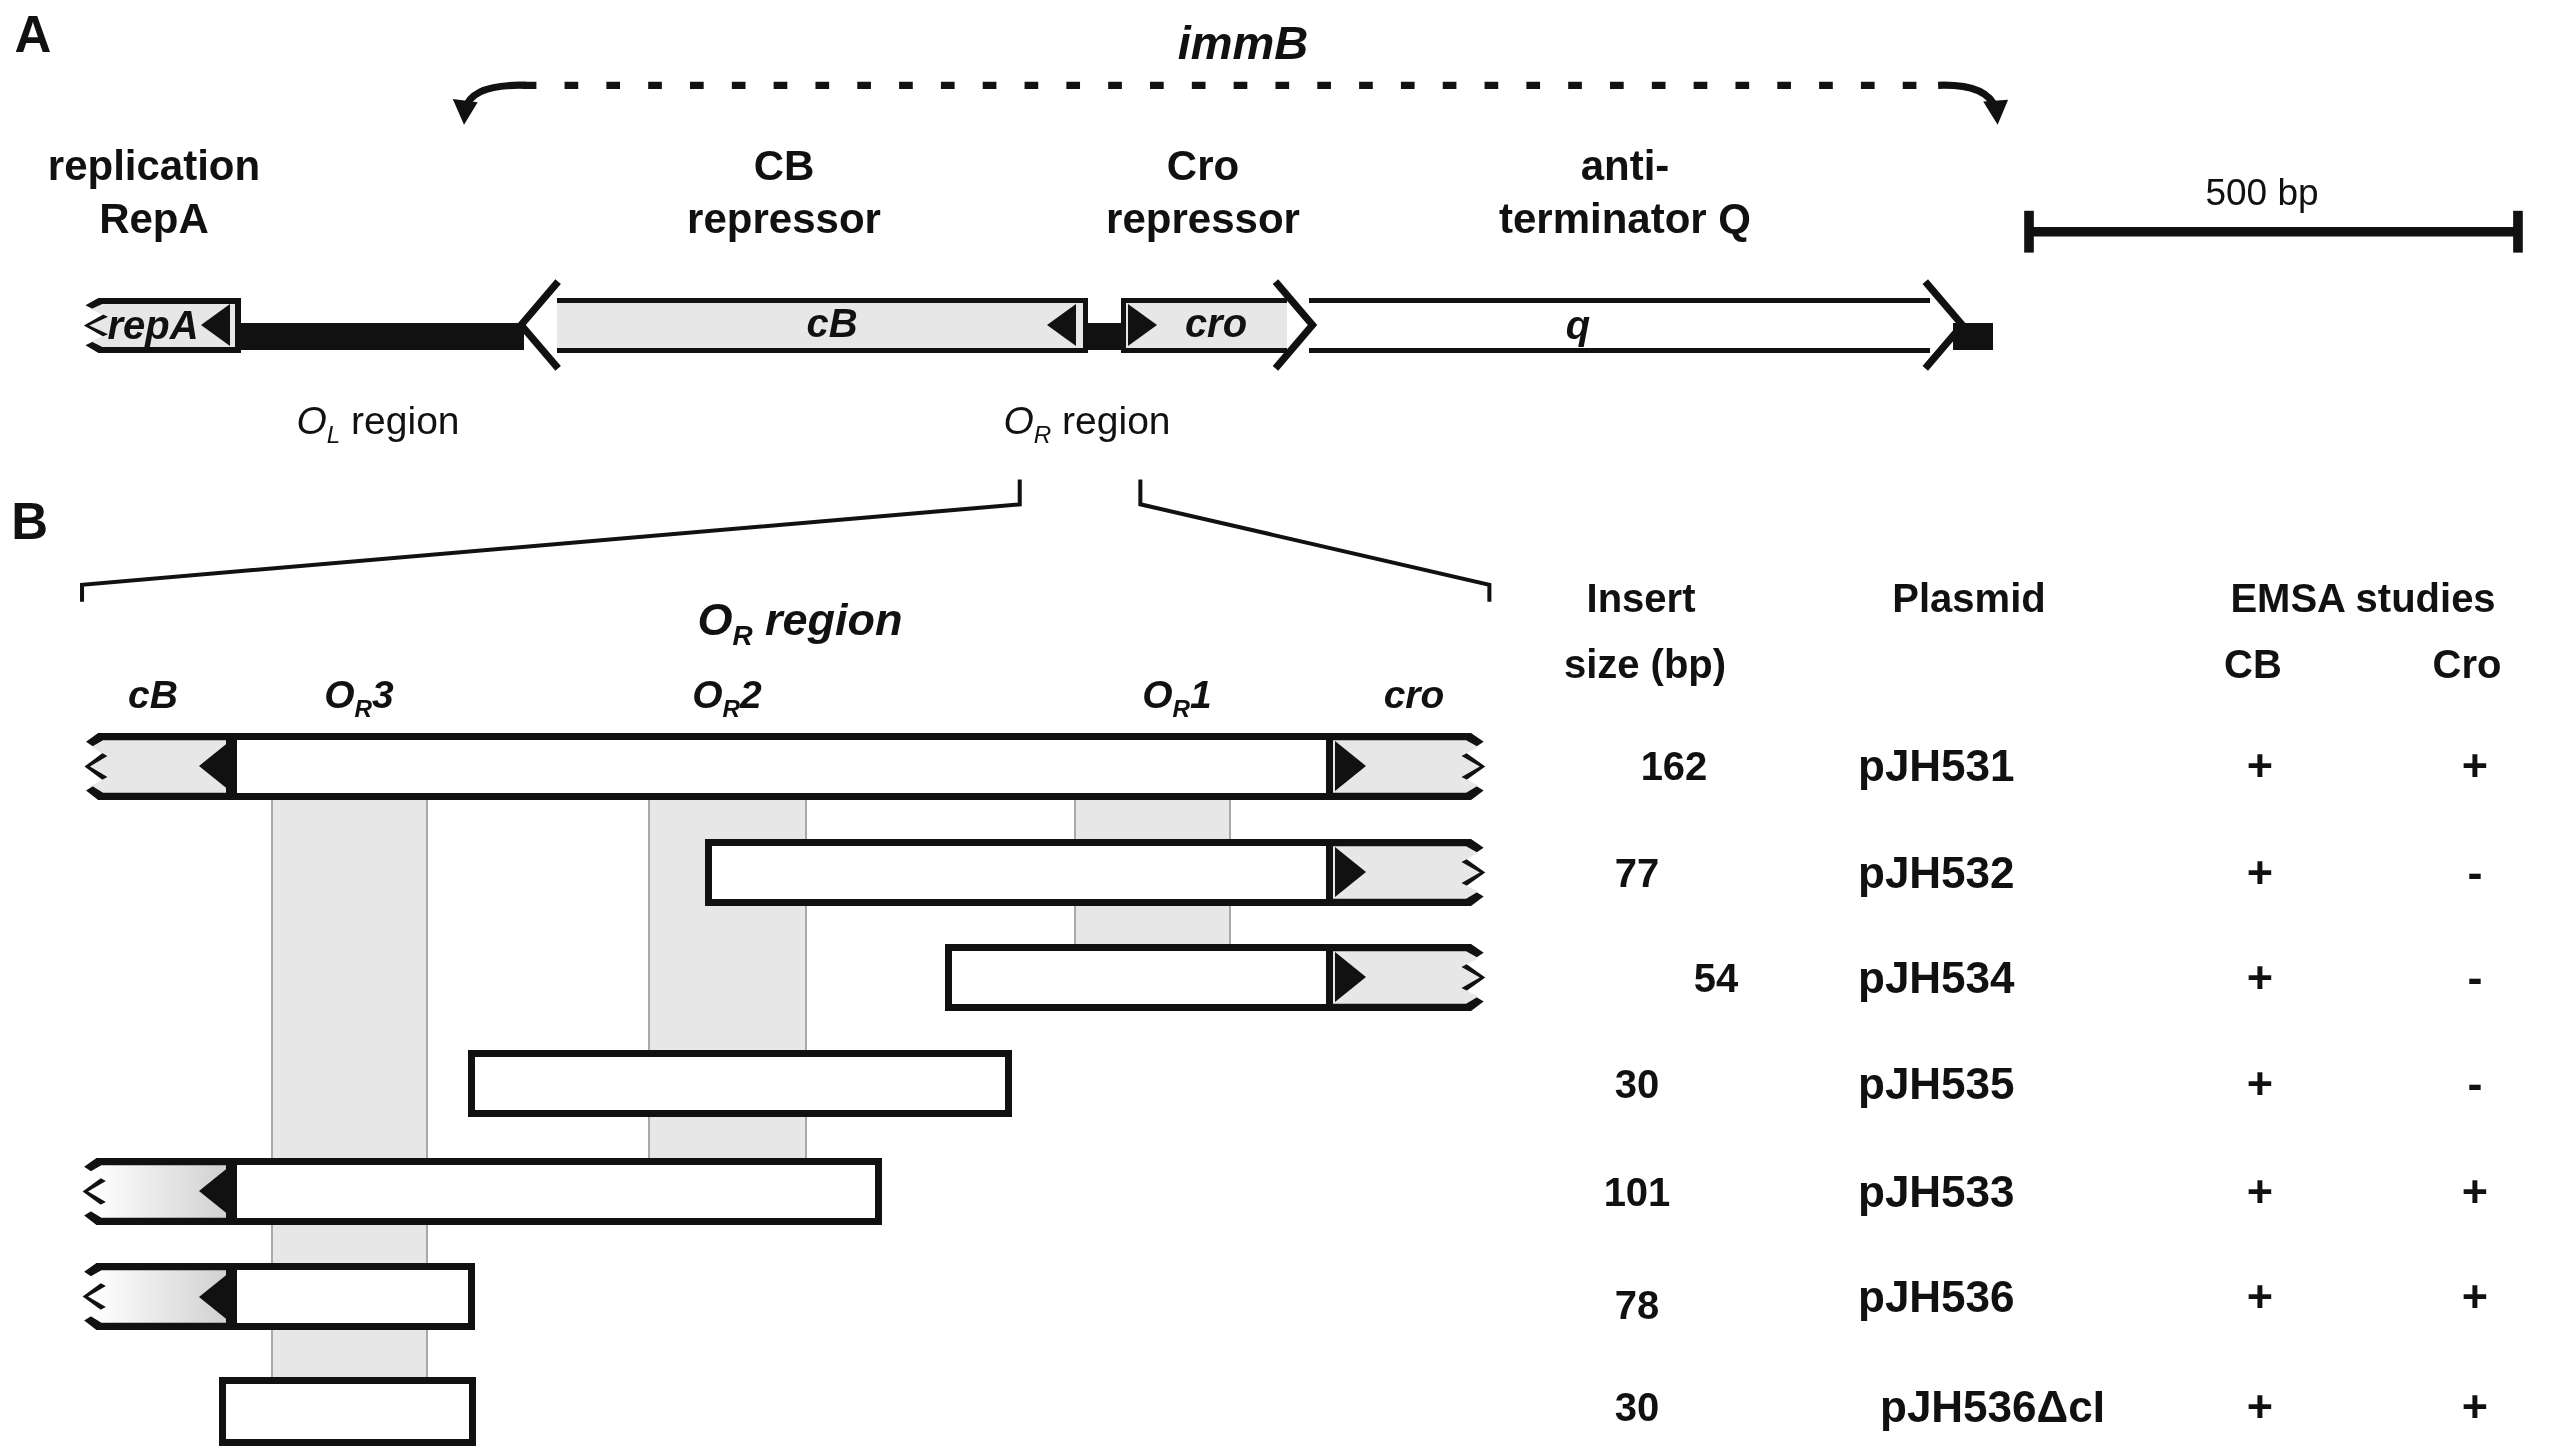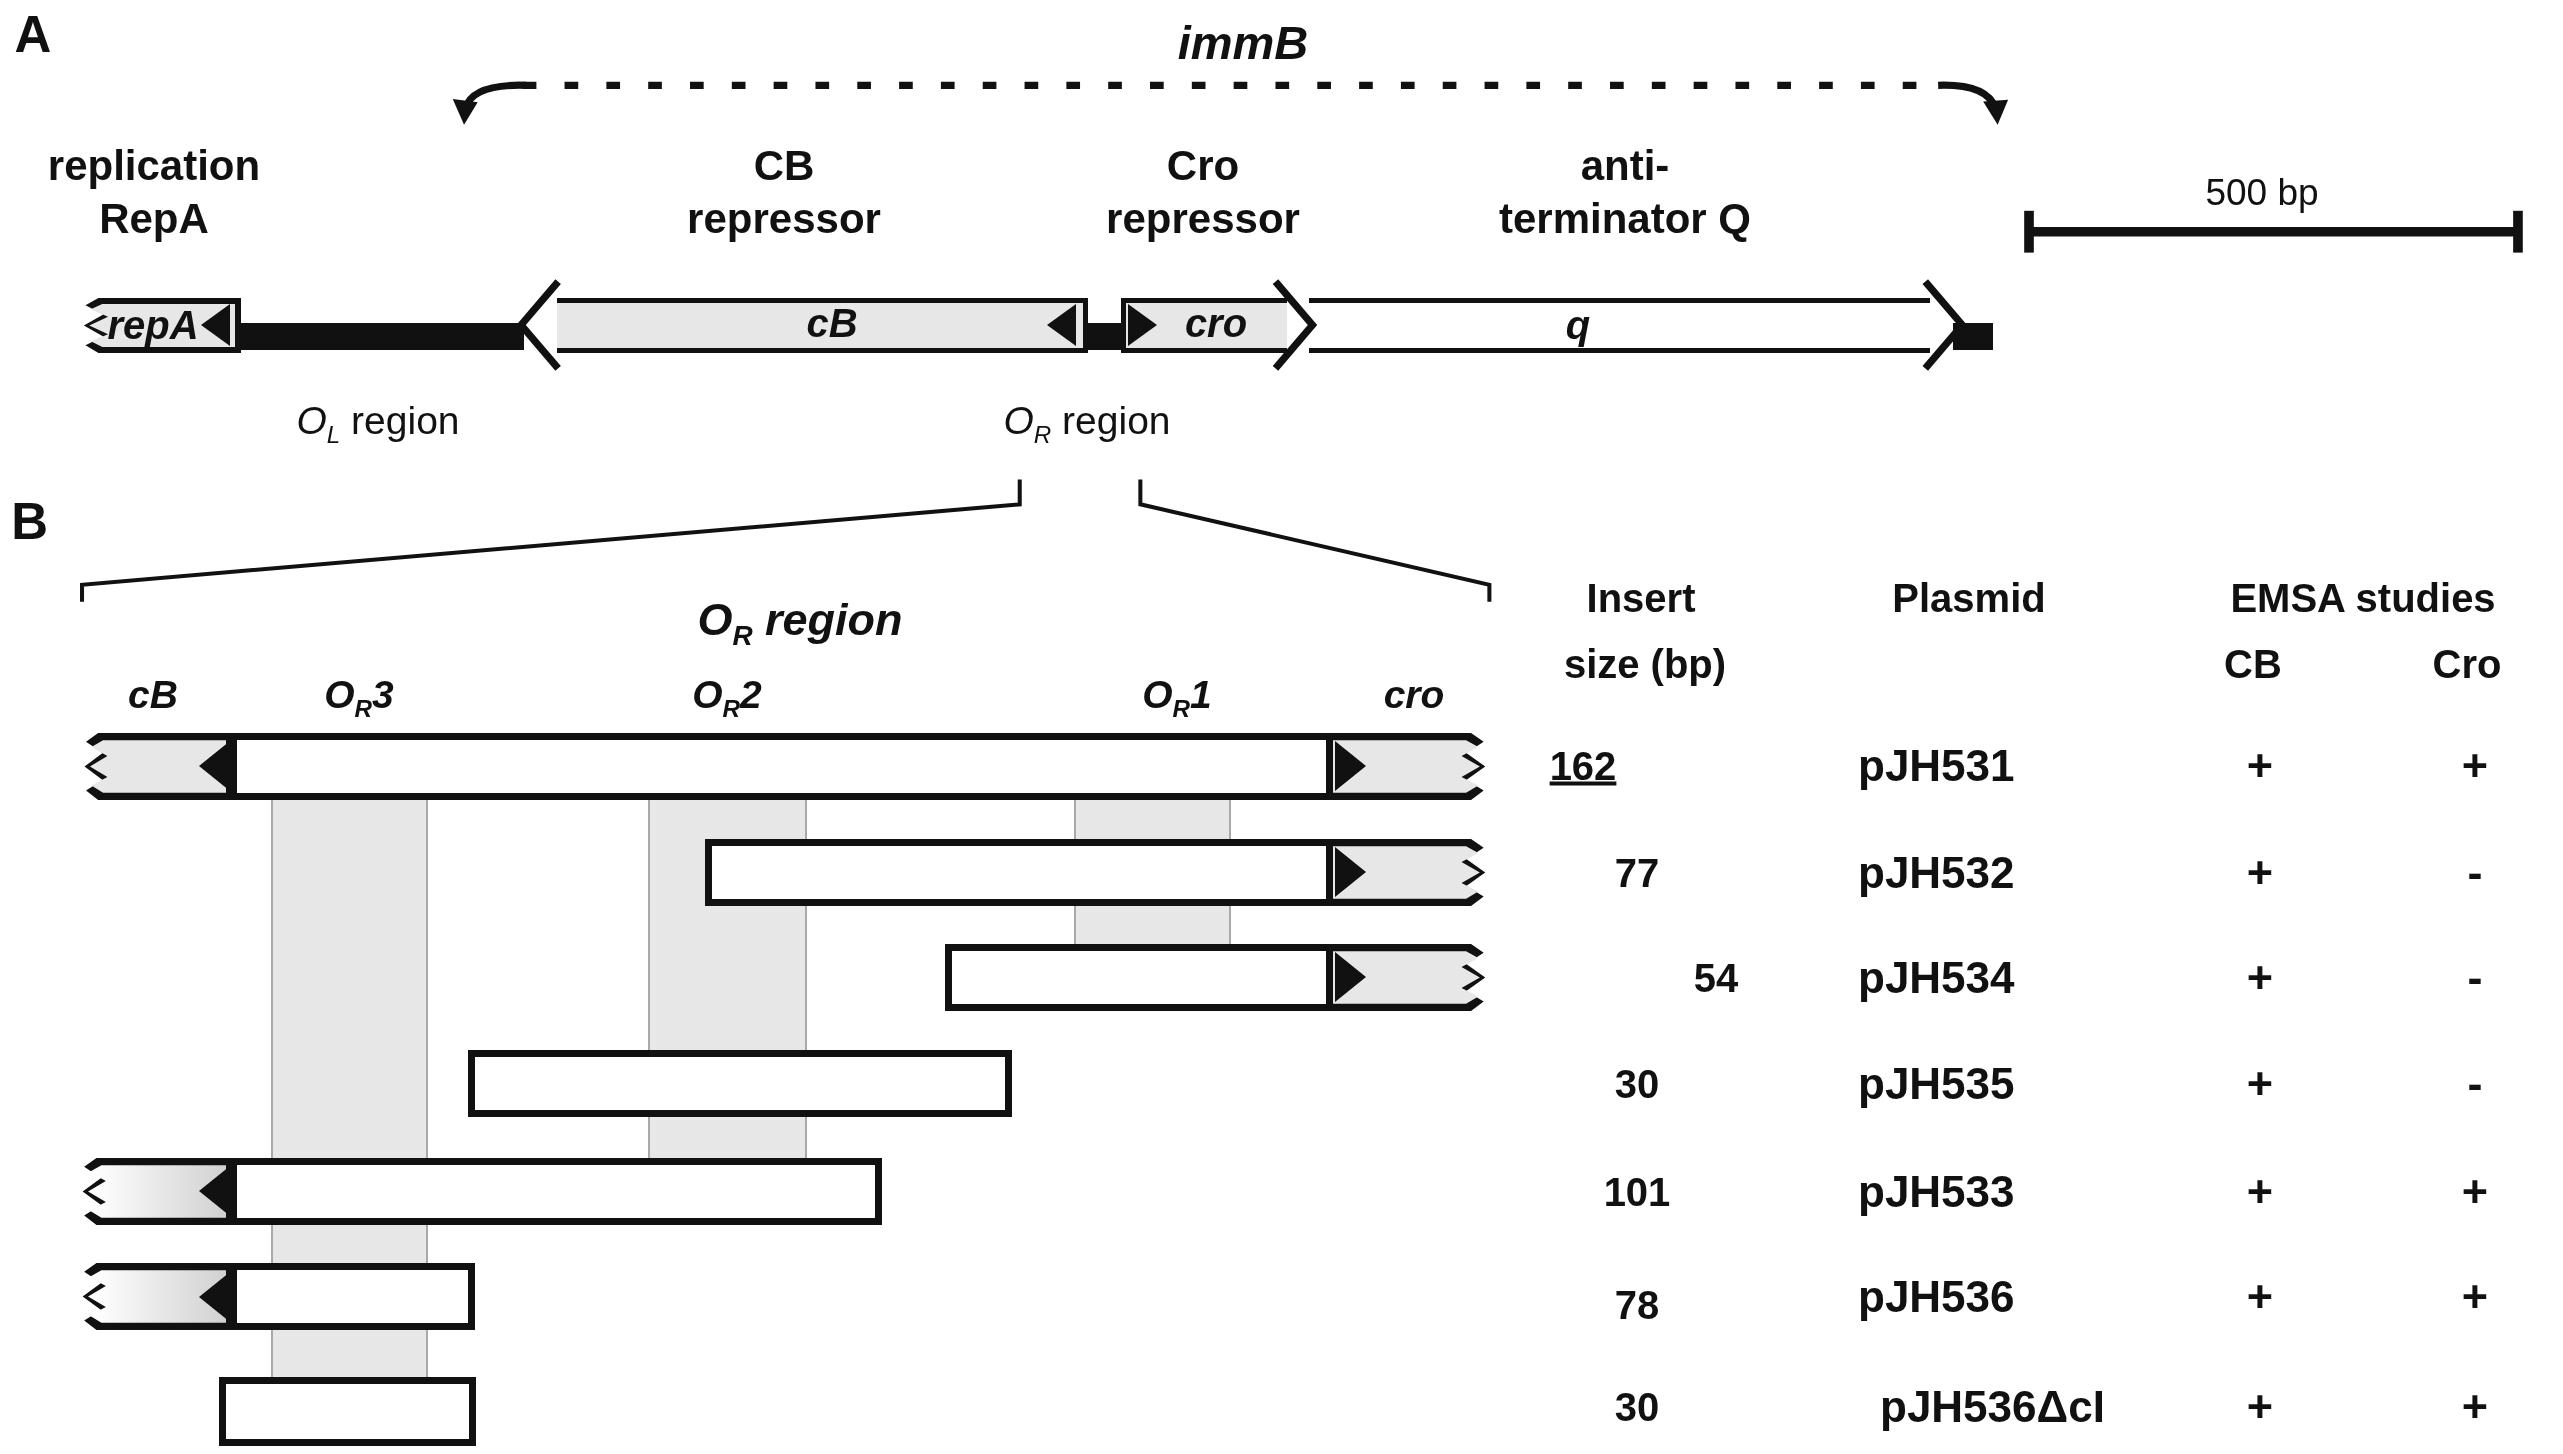--- a/index.html
+++ b/index.html
@@ -195,21 +195,21 @@
 
   <div class="wb" style="left:219px;top:1377px;width:257px;height:69px;"></div>
 
   <div class="tc" style="left:1641px;top:598px;">Insert</div>
   <div class="tc" style="left:1645px;top:664px;">size (bp)</div>
   <div class="tc" style="left:1969px;top:598px;">Plasmid</div>
   <div class="tc" style="left:2363px;top:598px;">EMSA studies</div>
   <div class="tc" style="left:2253px;top:664px;">CB</div>
   <div class="tc" style="left:2467px;top:664px;">Cro</div>
 
-  <div class="tc" style="left:1583px;top:766px;text-decoration:underline;">162</div>
+  <div class="tc" style="left:1674px;top:766px;">162</div>
   <div class="tp" style="left:1858px;top:766px;">pJH531</div>
   <div class="tc sym" style="left:2260px;top:766px;">+</div>
   <div class="tc sym" style="left:2475px;top:766px;">+</div>
 
   <div class="tc" style="left:1637px;top:873px;">77</div>
   <div class="tp" style="left:1858px;top:873px;">pJH532</div>
   <div class="tc sym" style="left:2260px;top:873px;">+</div>
   <div class="tc sym" style="left:2475px;top:873px;">-</div>
 
   <div class="tc" style="left:1716px;top:978px;">54</div>

